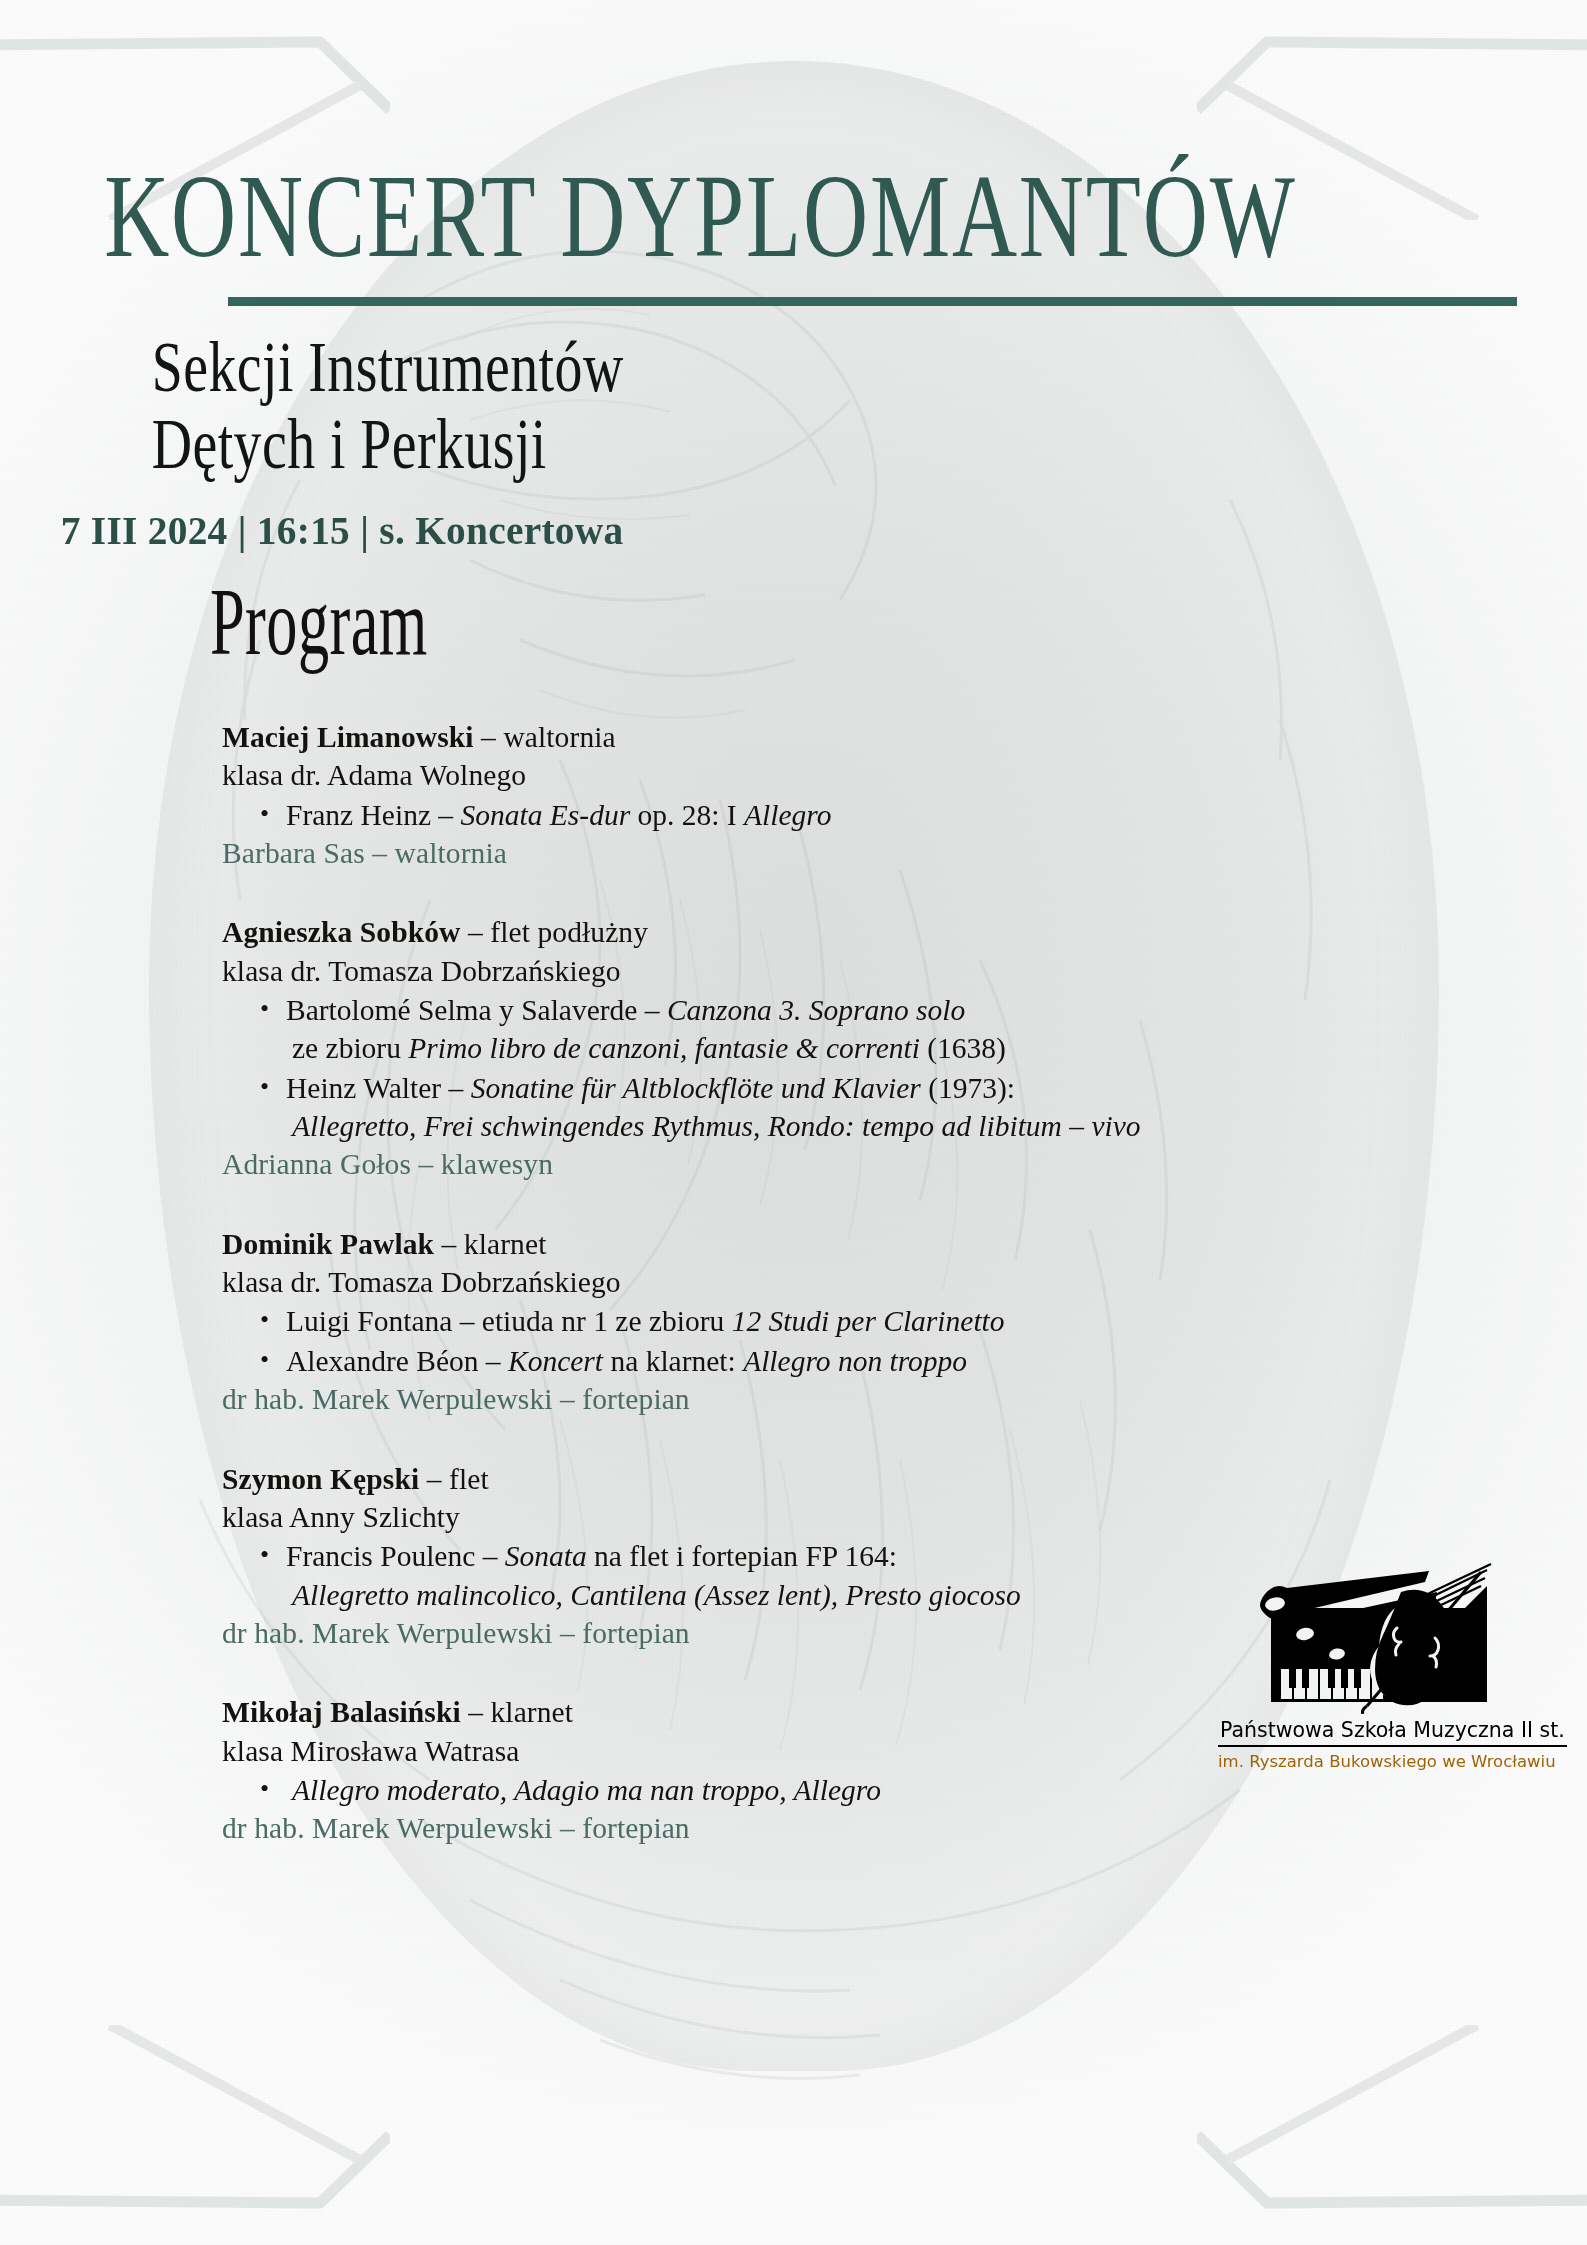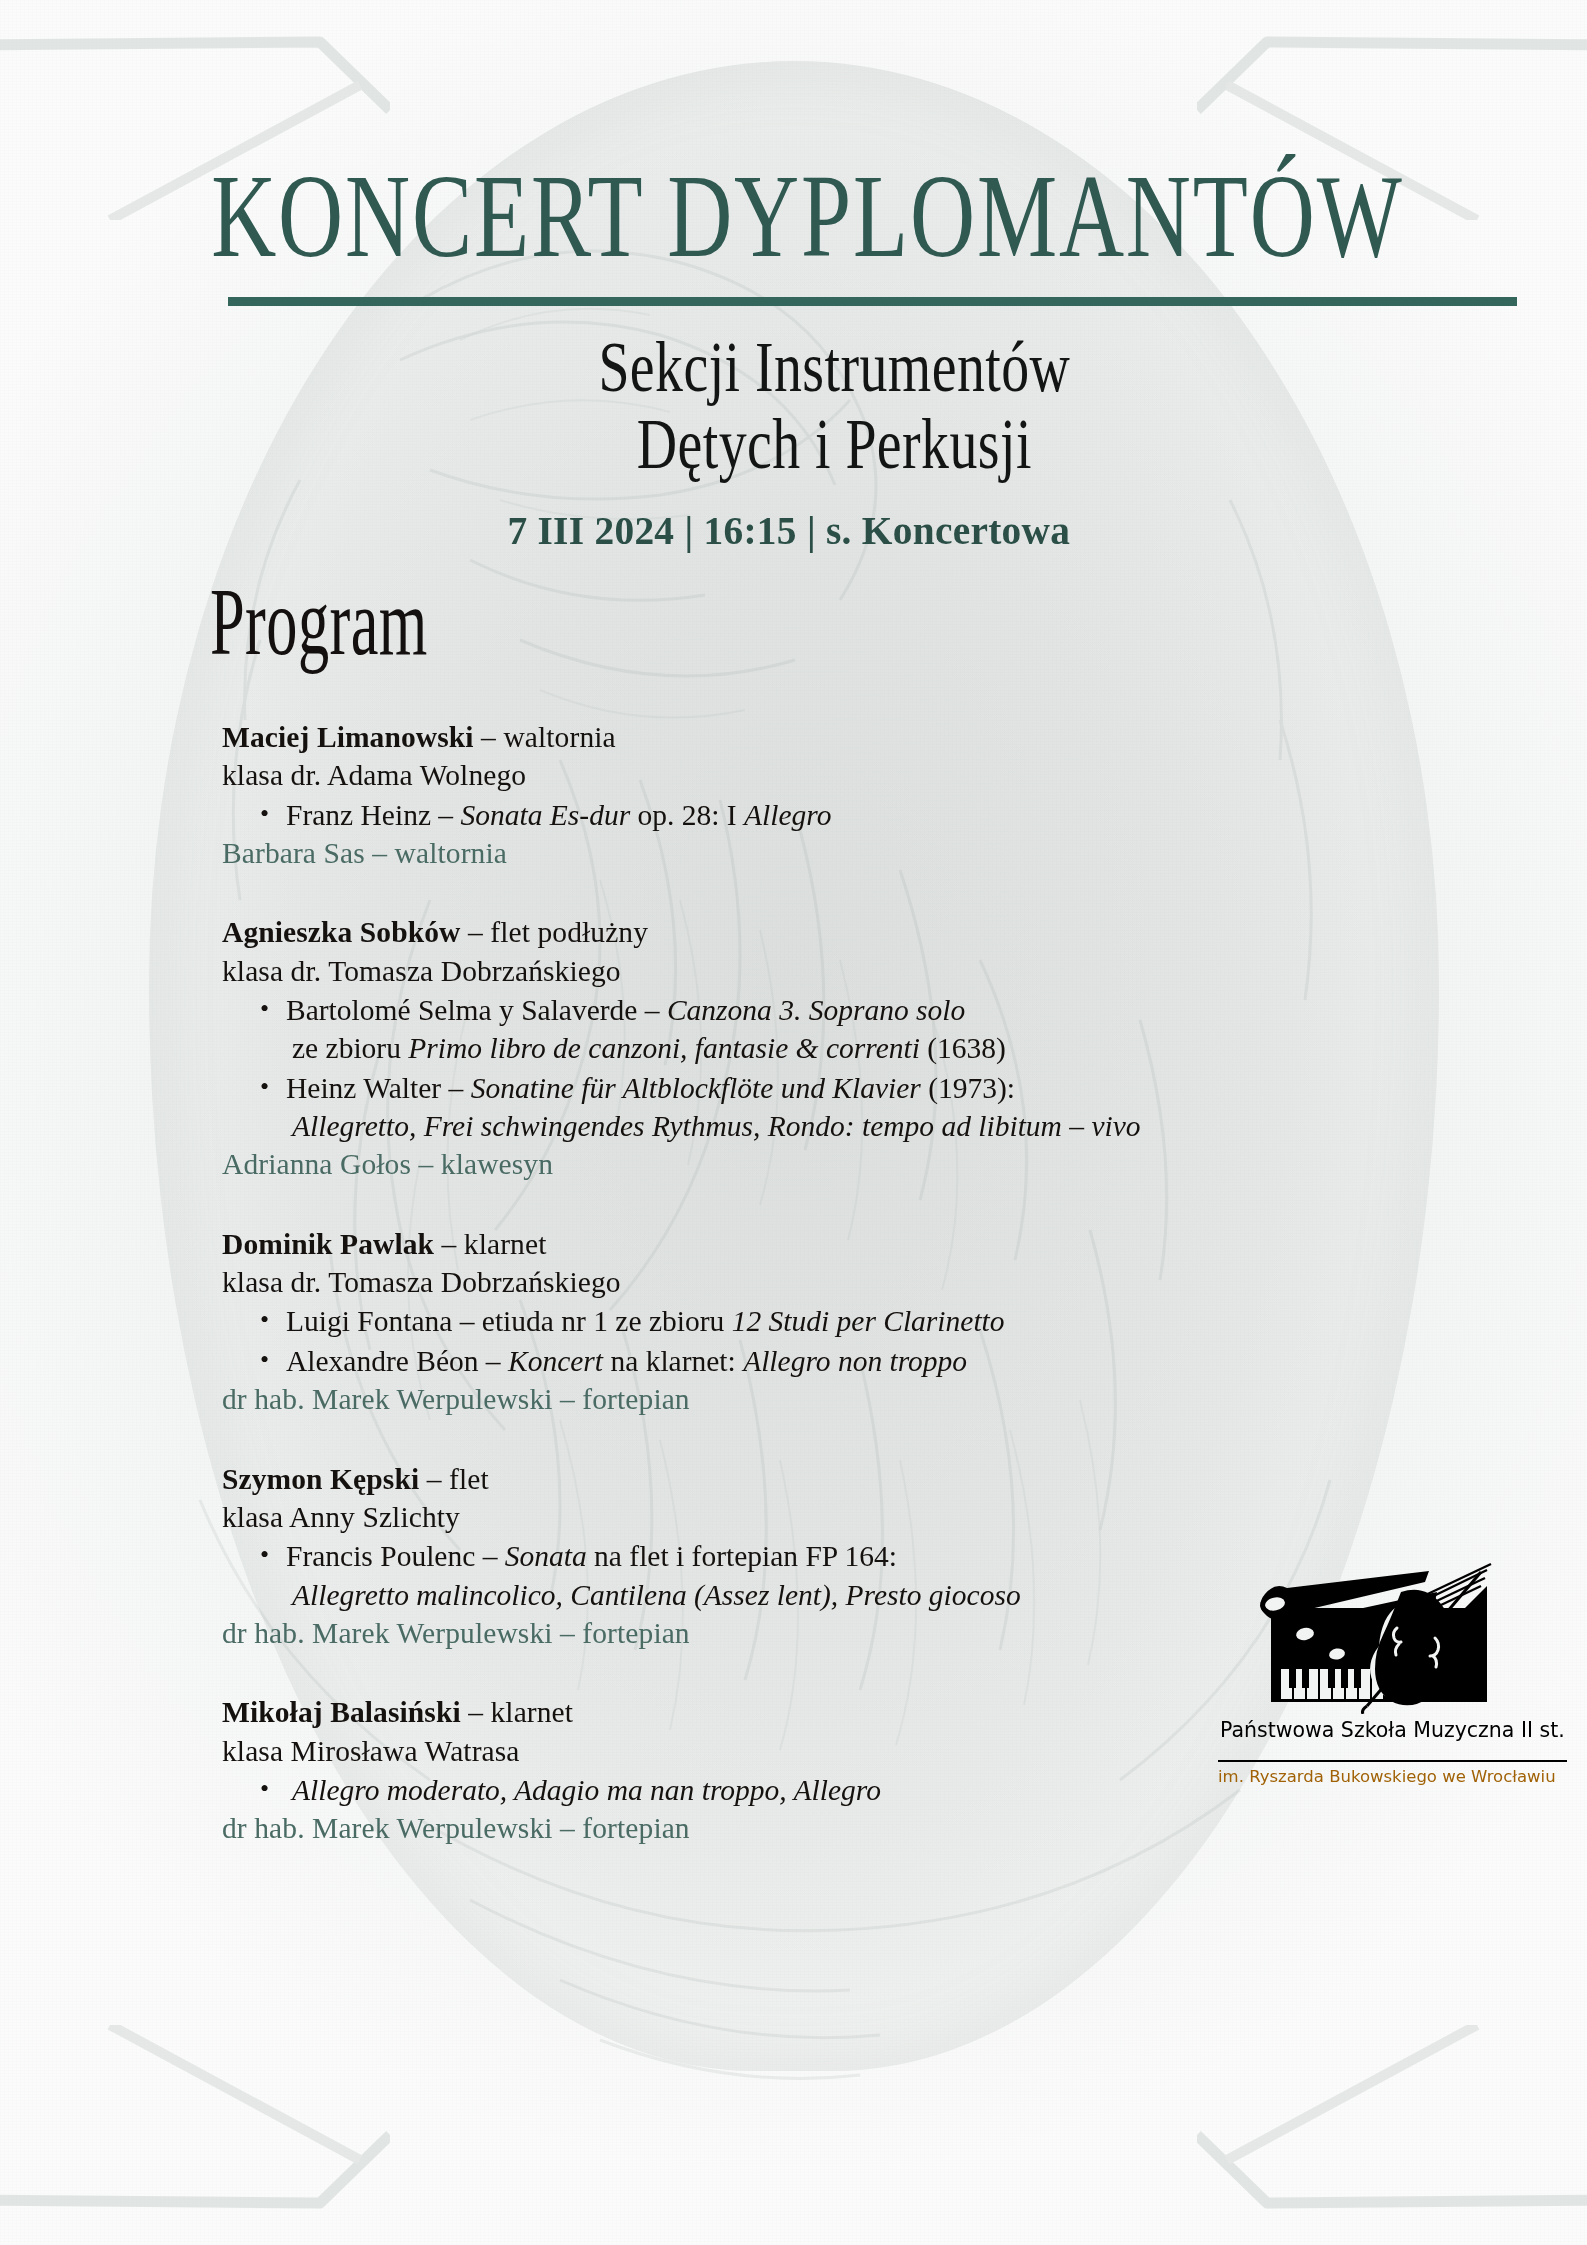--- a/index.html
+++ b/index.html
@@ -67,21 +67,21 @@
     padding: 0 70px;
     box-sizing: border-box;
   }
 
   
   .title-block {
     position: absolute;
     left: 0;
     right: 70px;
     top: 180px;
-    text-align: center;
+    text-align: left;
   }
   .main-title {
     display: inline-block;
     color: #2f5951;
     font-family: "Liberation Serif", "DejaVu Serif", serif;
     font-size: 98px;
     line-height: .95;
     letter-spacing: 2px;
     font-weight: 400;
     transform: scaleX(.92) scaleY(1.22);
@@ -197,21 +197,21 @@
     margin: 0 auto;
     display: block;
   }
   .logo-name {
     margin-top: 4px;
     font-family: "DejaVu Sans", "Liberation Sans", sans-serif;
     font-size: 20.5px;
     color: #000;
     border-bottom: 2px solid #000;
     display: inline-block;
-    padding: 0 2px 17px 2px;
+    padding: 0 2px 2px 2px;
     line-height: 1.2;
     white-space: nowrap;
   }
   .logo-sub {
     margin-top: 5px;
     font-family: "DejaVu Sans", "Liberation Sans", sans-serif;
     font-size: 16.5px;
     color: #a16207;
     line-height: 1.2;
     white-space: nowrap;

